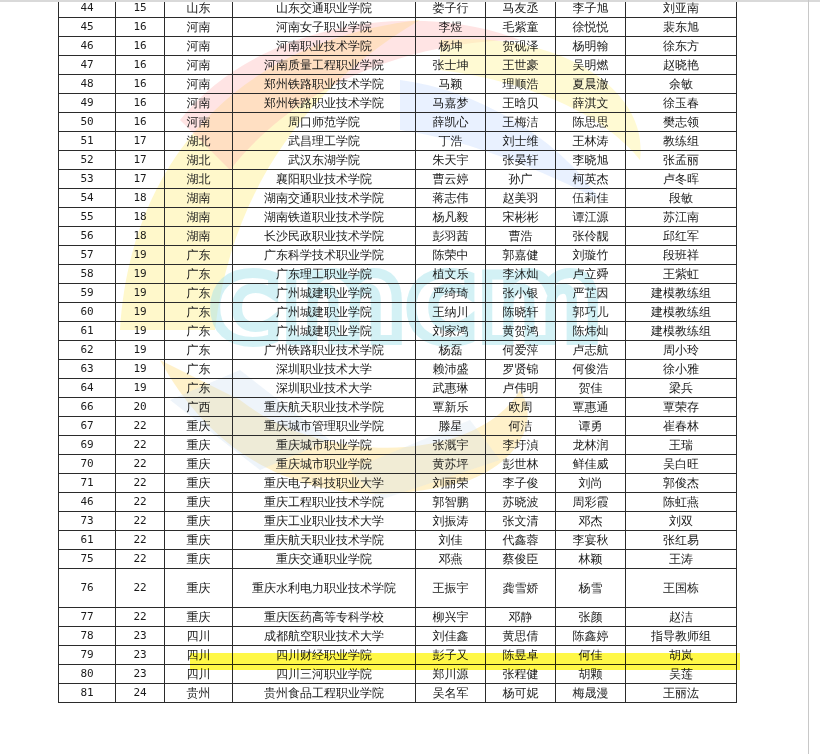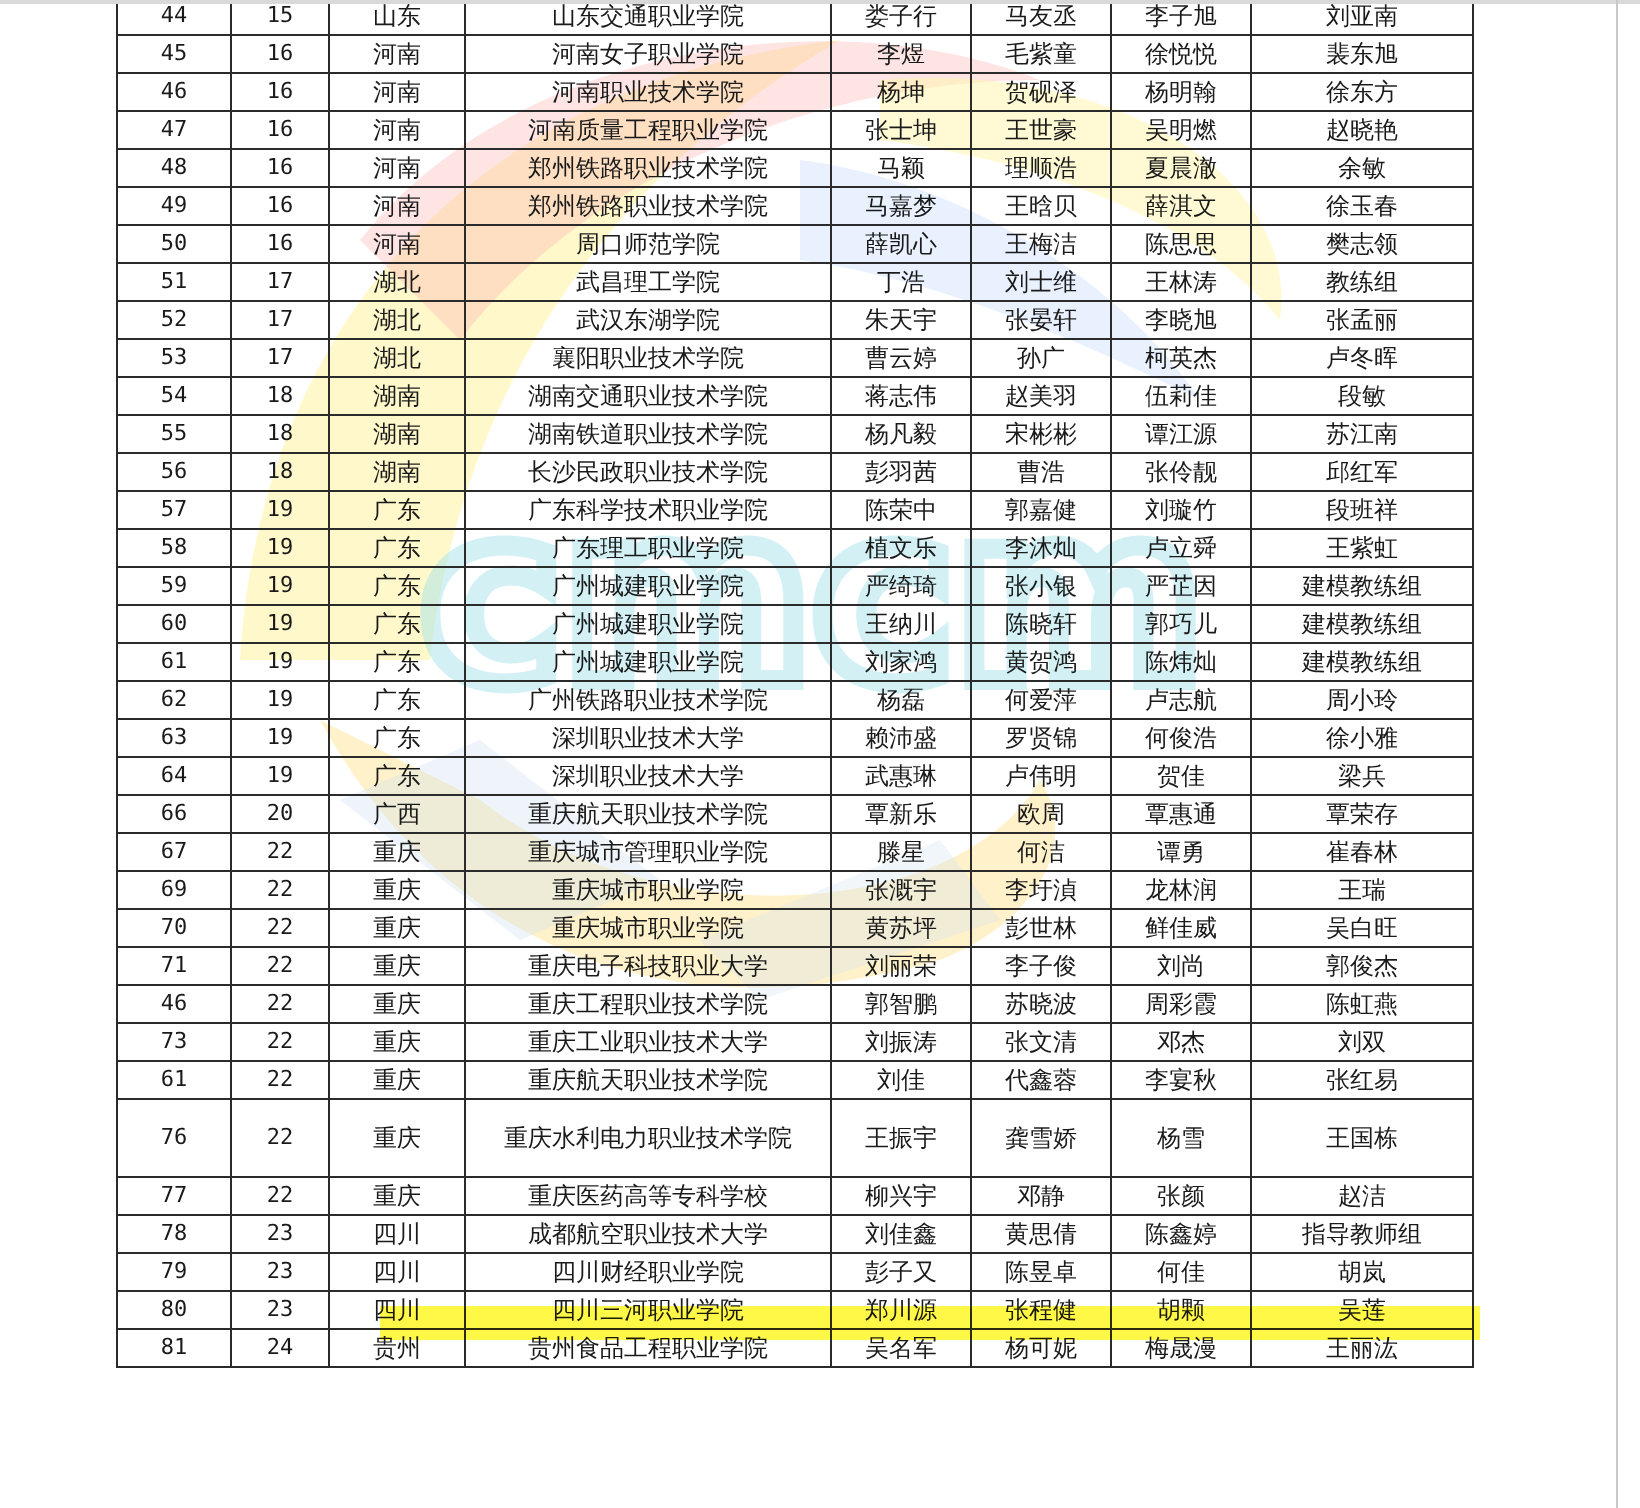--- a/index.html
+++ b/index.html
@@ -338,20 +338,30 @@
         <tr>
           <td class="num">61</td>
           <td class="num">22</td>
           <td>重庆</td>
           <td>重庆航天职业技术学院</td>
           <td>刘佳</td>
           <td>代鑫蓉</td>
           <td>李宴秋</td>
           <td>张红易</td>
         </tr>
+        <tr>
+          <td class="num">75</td>
+          <td class="num">22</td>
+          <td>重庆</td>
+          <td>重庆交通职业学院</td>
+          <td>邓燕</td>
+          <td>蔡俊臣</td>
+          <td>林颖</td>
+          <td>王涛</td>
+        </tr>
         <tr class="tall">
           <td class="num">76</td>
           <td class="num">22</td>
           <td>重庆</td>
           <td>重庆水利电力职业技术学院</td>
           <td>王振宇</td>
           <td>龚雪娇</td>
           <td>杨雪</td>
           <td>王国栋</td>
         </tr>

